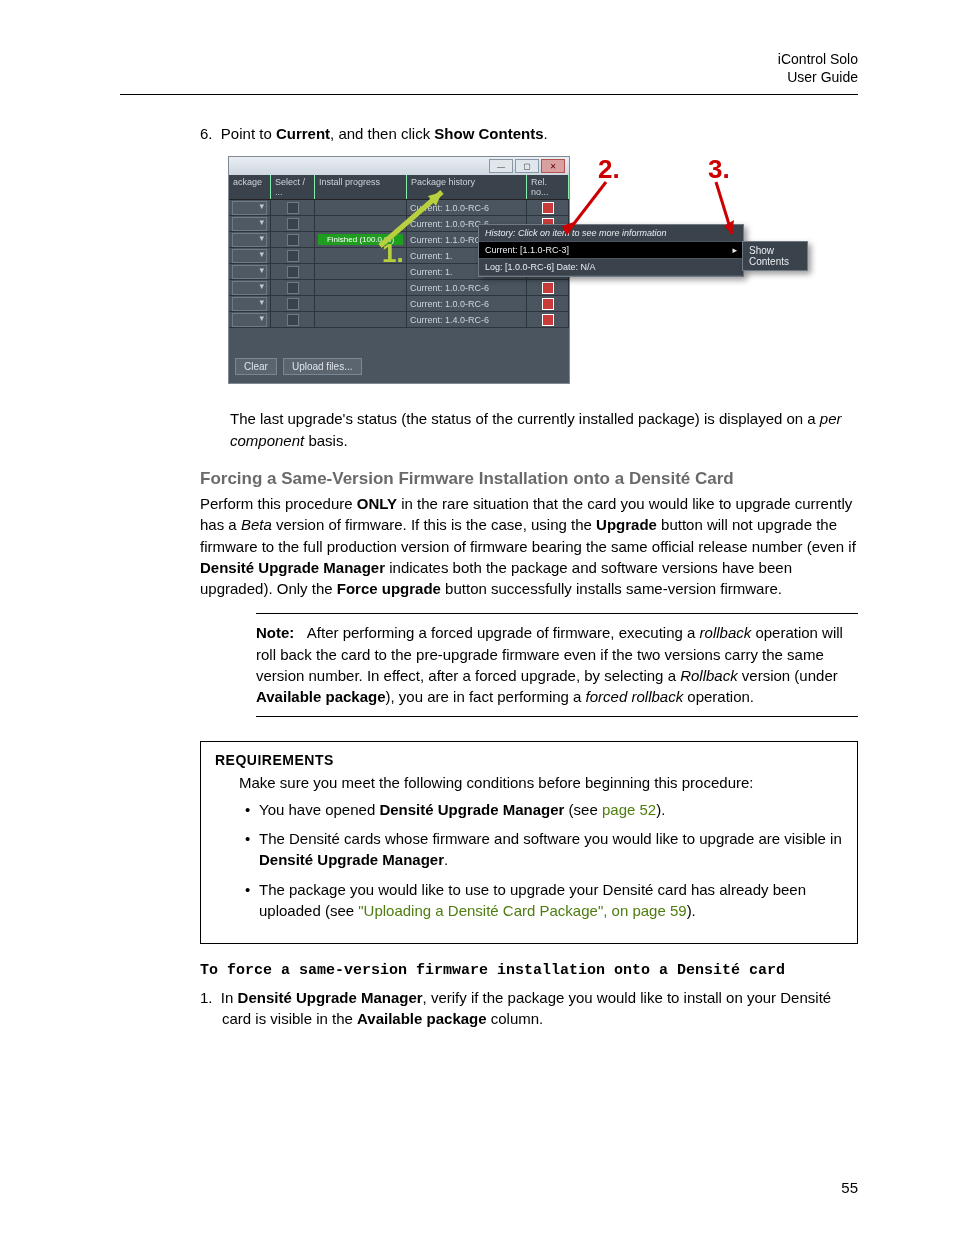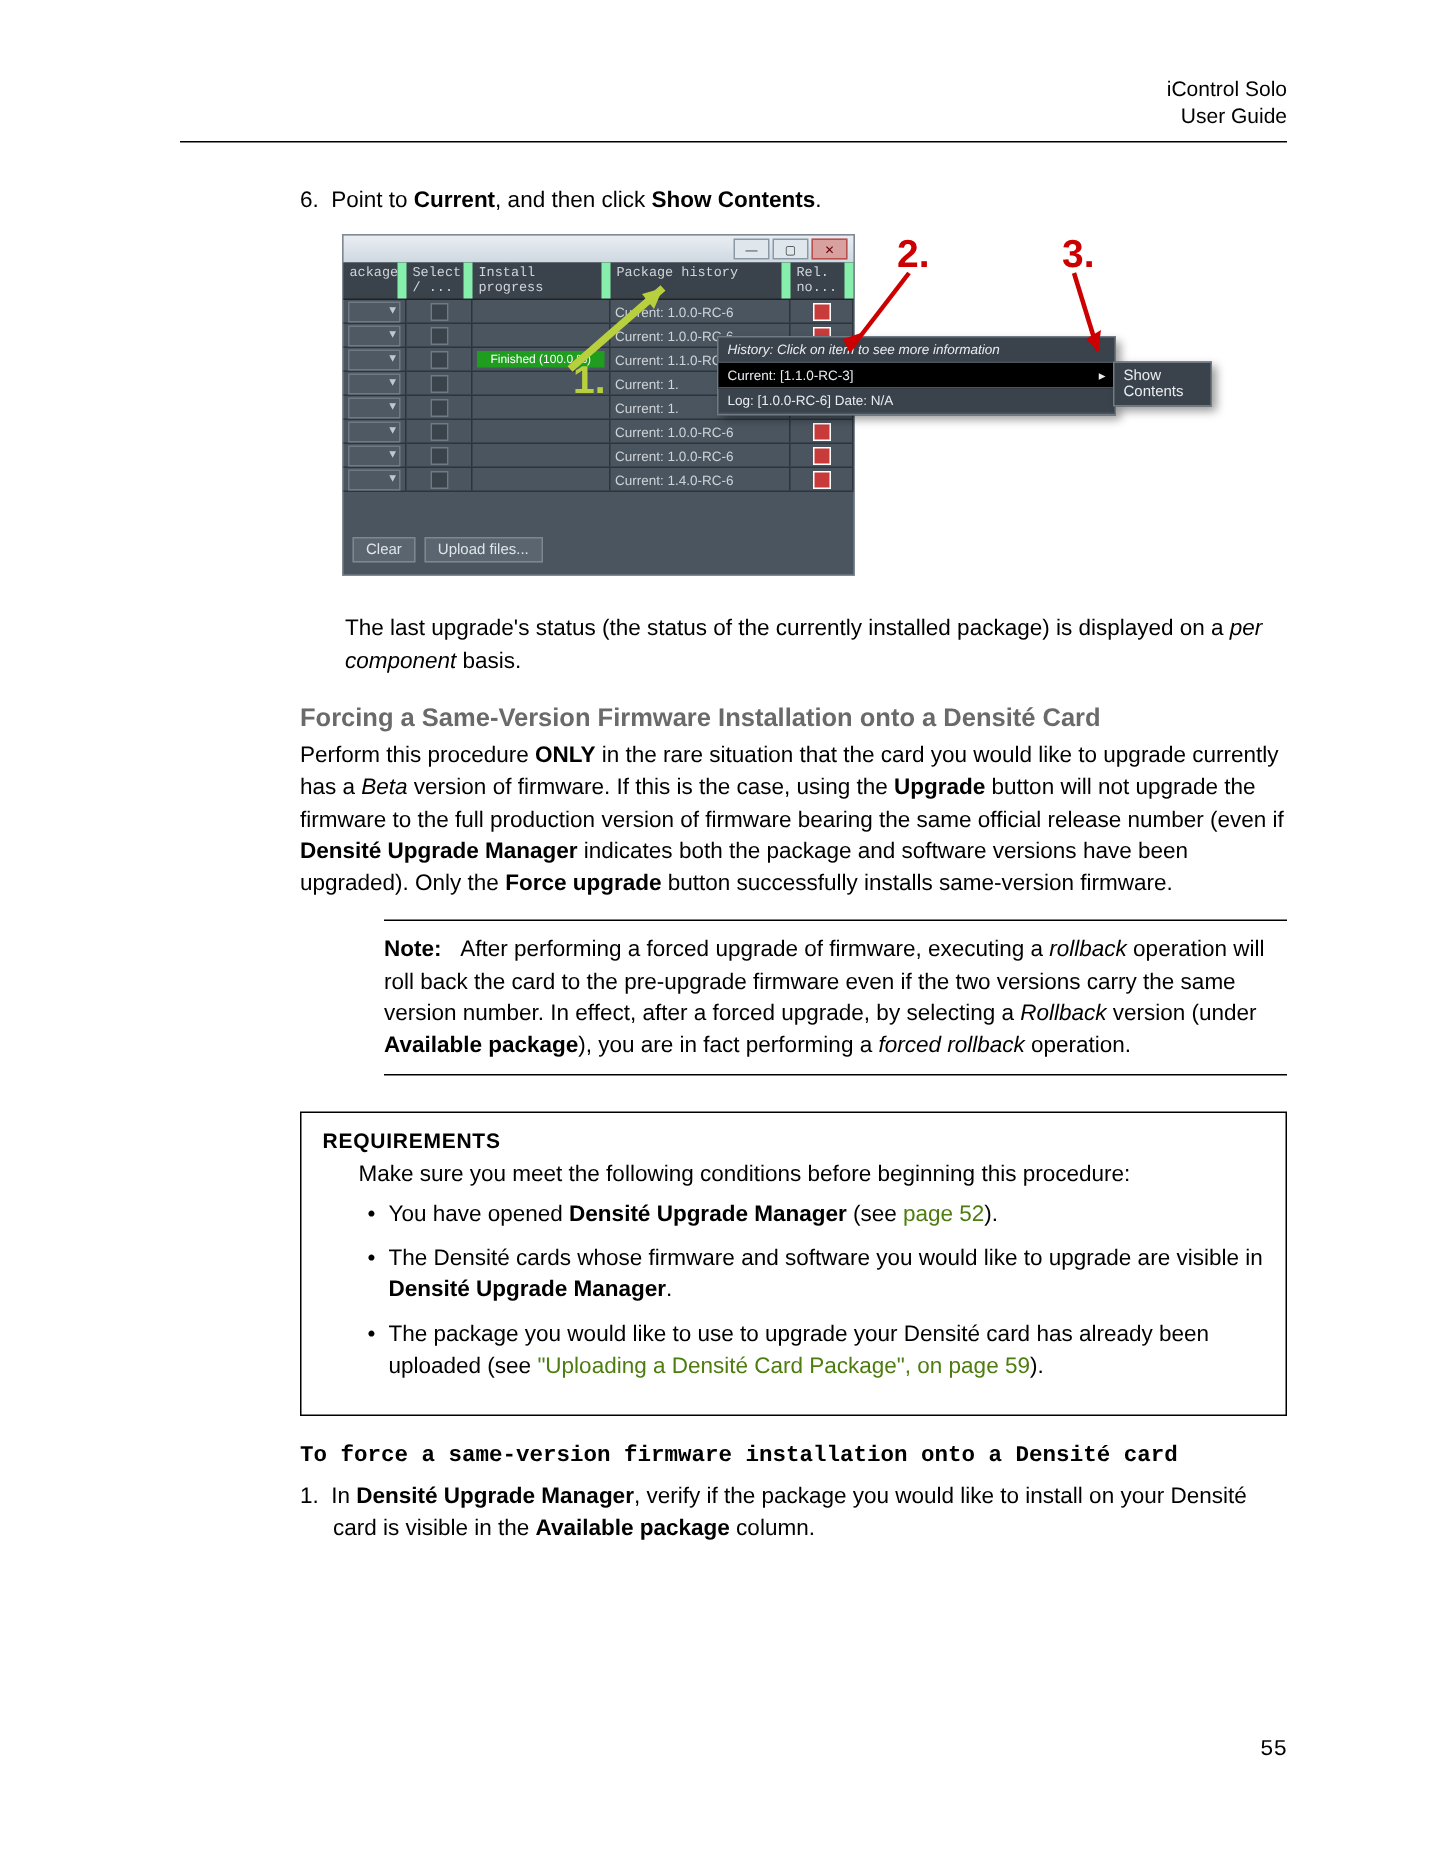--- a/index.html
+++ b/index.html
@@ -71,26 +71,25 @@
     display: flex; align-items: center; justify-content: center;
     color: #333;
   }
   .winbtn.close { background: #d9a0a0; border-color: #b85050; color: #600; }
   .shot-headrow {
     display: flex;
     background: #3a424b;
     border-bottom: 1px solid #222;
   }
   .shot-headrow > div {
-    border-right: 6px solid #86efac;
+    border-right: 1px solid #86efac;
     padding: 2px 4px;
     box-sizing: border-box;
     font-size: 9px;
     color: #cfd4d9;
-    font-family: Liberation Mono, monospace;
   }
   .c-ack { width: 42px; }
   .c-sel { width: 44px; }
   .c-inst { width: 92px; }
   .c-hist { width: 120px; }
   .c-rel { flex: 1; }
   .shot-rows { }
   .shot-row {
     display: flex;
     border-bottom: 1px solid #2d343b;
@@ -269,23 +268,22 @@
   .proc-step {
     font-size: 15px;
     line-height: 1.42;
     margin: 0 0 10px 0;
     padding-left: 22px;
     text-indent: -22px;
   }
   .pagenum {
     position: absolute;
     right: 96px;
-    bottom: 60px;
-    font-size: 15px;
-    font-family: Liberation Mono, monospace;
+    bottom: 39px;
+    font-size: 15px;
   }
 </style>
 </head>
 <body>
 
 <div class="page">
   <div class="header">
     <div>iControl Solo</div>
     <div>User Guide</div>
   </div>

